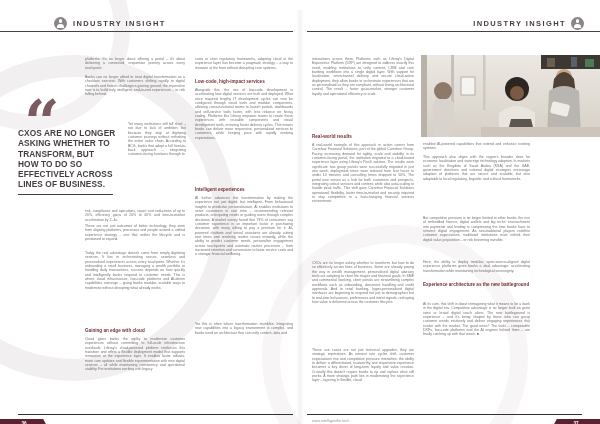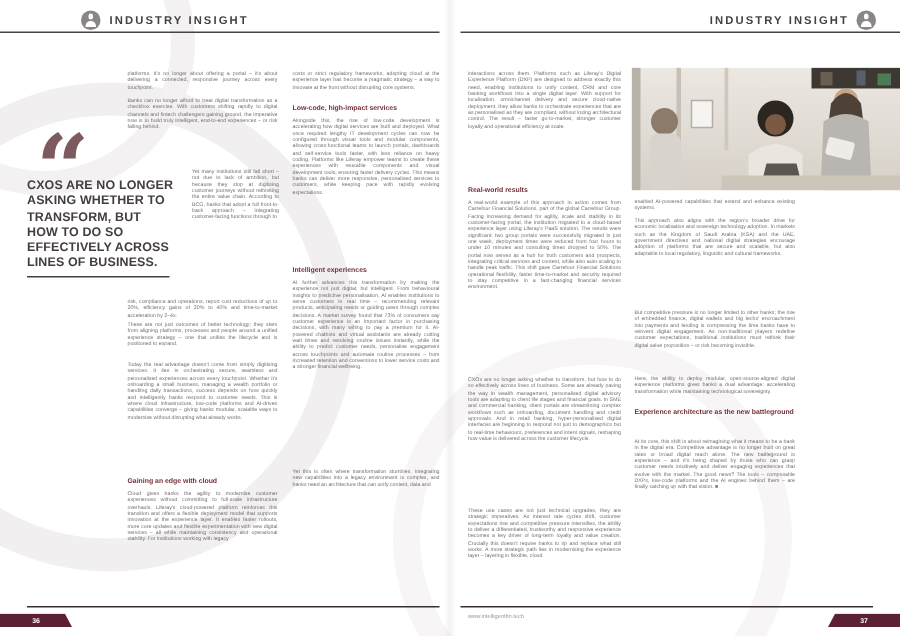--- a/index.html
+++ b/index.html
@@ -1,18 +1,18 @@
 <!DOCTYPE html>
 <html><head>
 <meta charset="utf-8">
 <style>
   html,body{margin:0;padding:0;background:#e9e7e8;}
   .spread{position:relative;width:600px;height:424px;background:#ffffff;overflow:hidden;
           font-family:"Liberation Sans",sans-serif;}
-  .abs{position:absolute;}
+  .abs{position:absolute;margin-top:10px;}
   
   .ring{position:absolute;border-radius:50%;z-index:0;}
   .ring1{width:282px;height:282px;border:22px solid #f1eff0;left:-90px;top:55px;}
   .ring2{width:170px;height:170px;border:16px solid #f3f1f2;left:-72px;top:-72px;}
   .ring3{width:230px;height:230px;border:18px solid #f7f5f6;left:262px;top:225px;}
   
   .hdr-label{font-size:7.5px;font-weight:bold;letter-spacing:1.4px;color:#453f42;z-index:2;}
   .hdr-rule{height:1px;background:#4a4145;z-index:2;}
   .hdr-icon{width:13px;height:13px;border-radius:50%;background:#8a8587;z-index:2;}
   .hdr-icon .head{position:absolute;left:4.6px;top:2.4px;width:3.6px;height:3.6px;border-radius:50%;background:#fff;}

